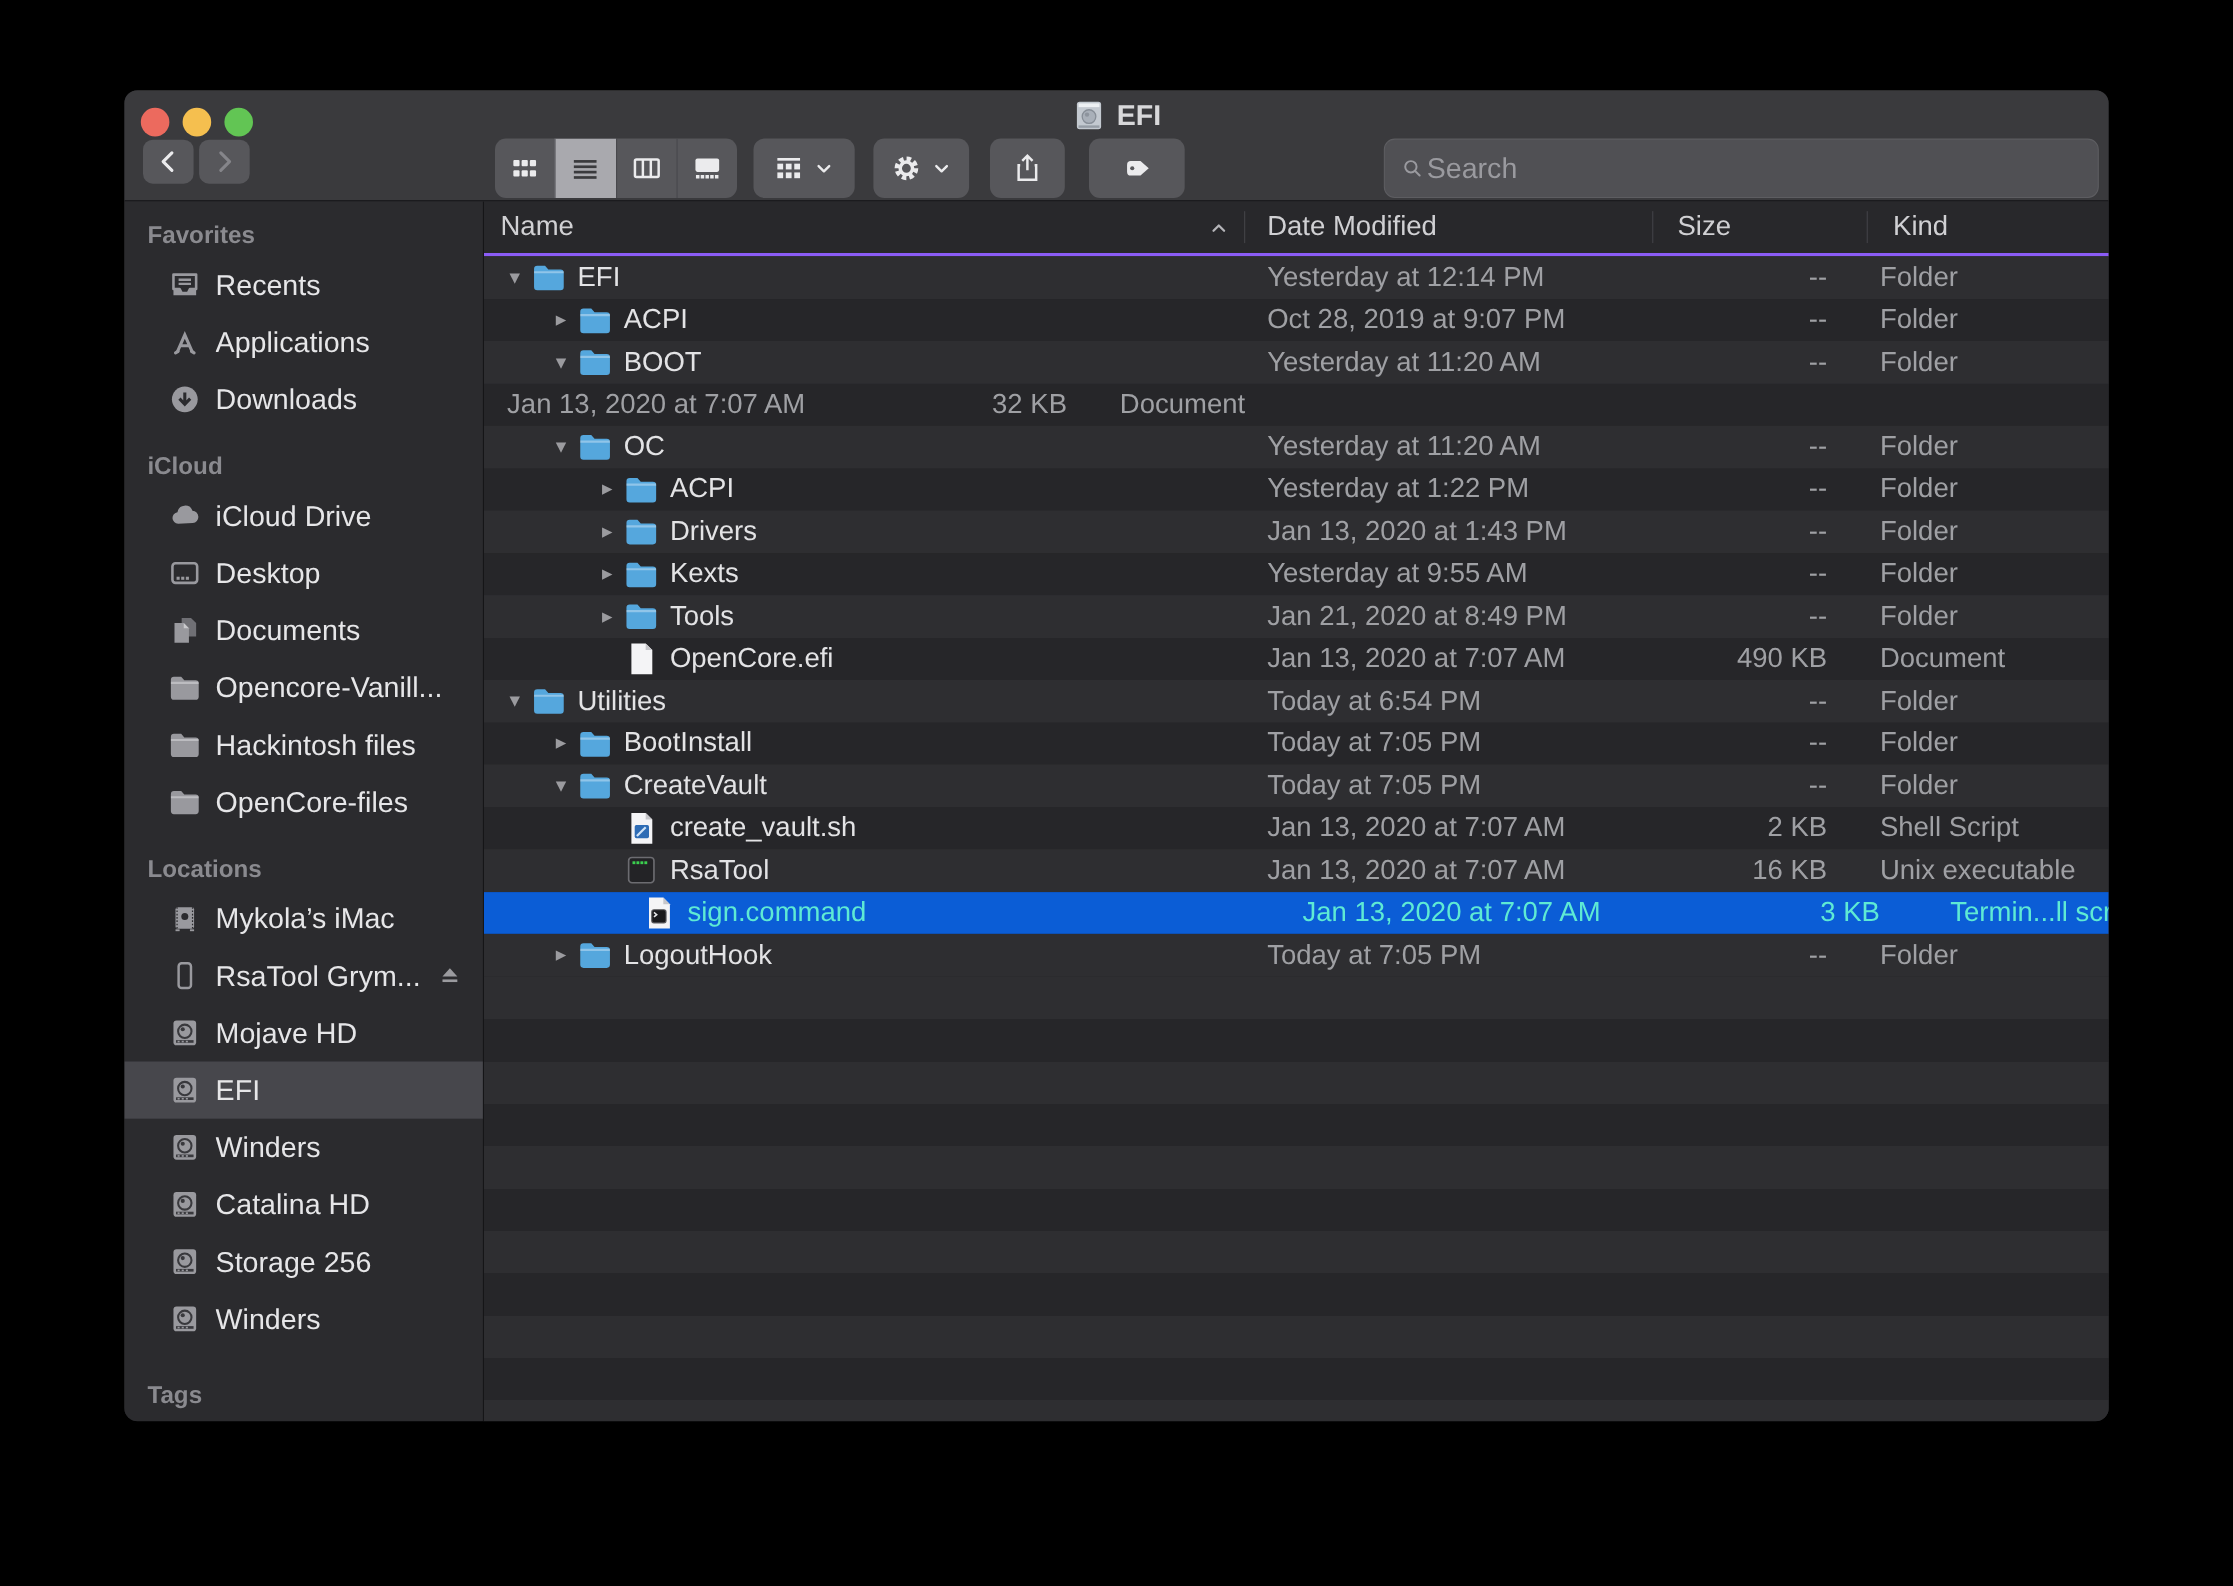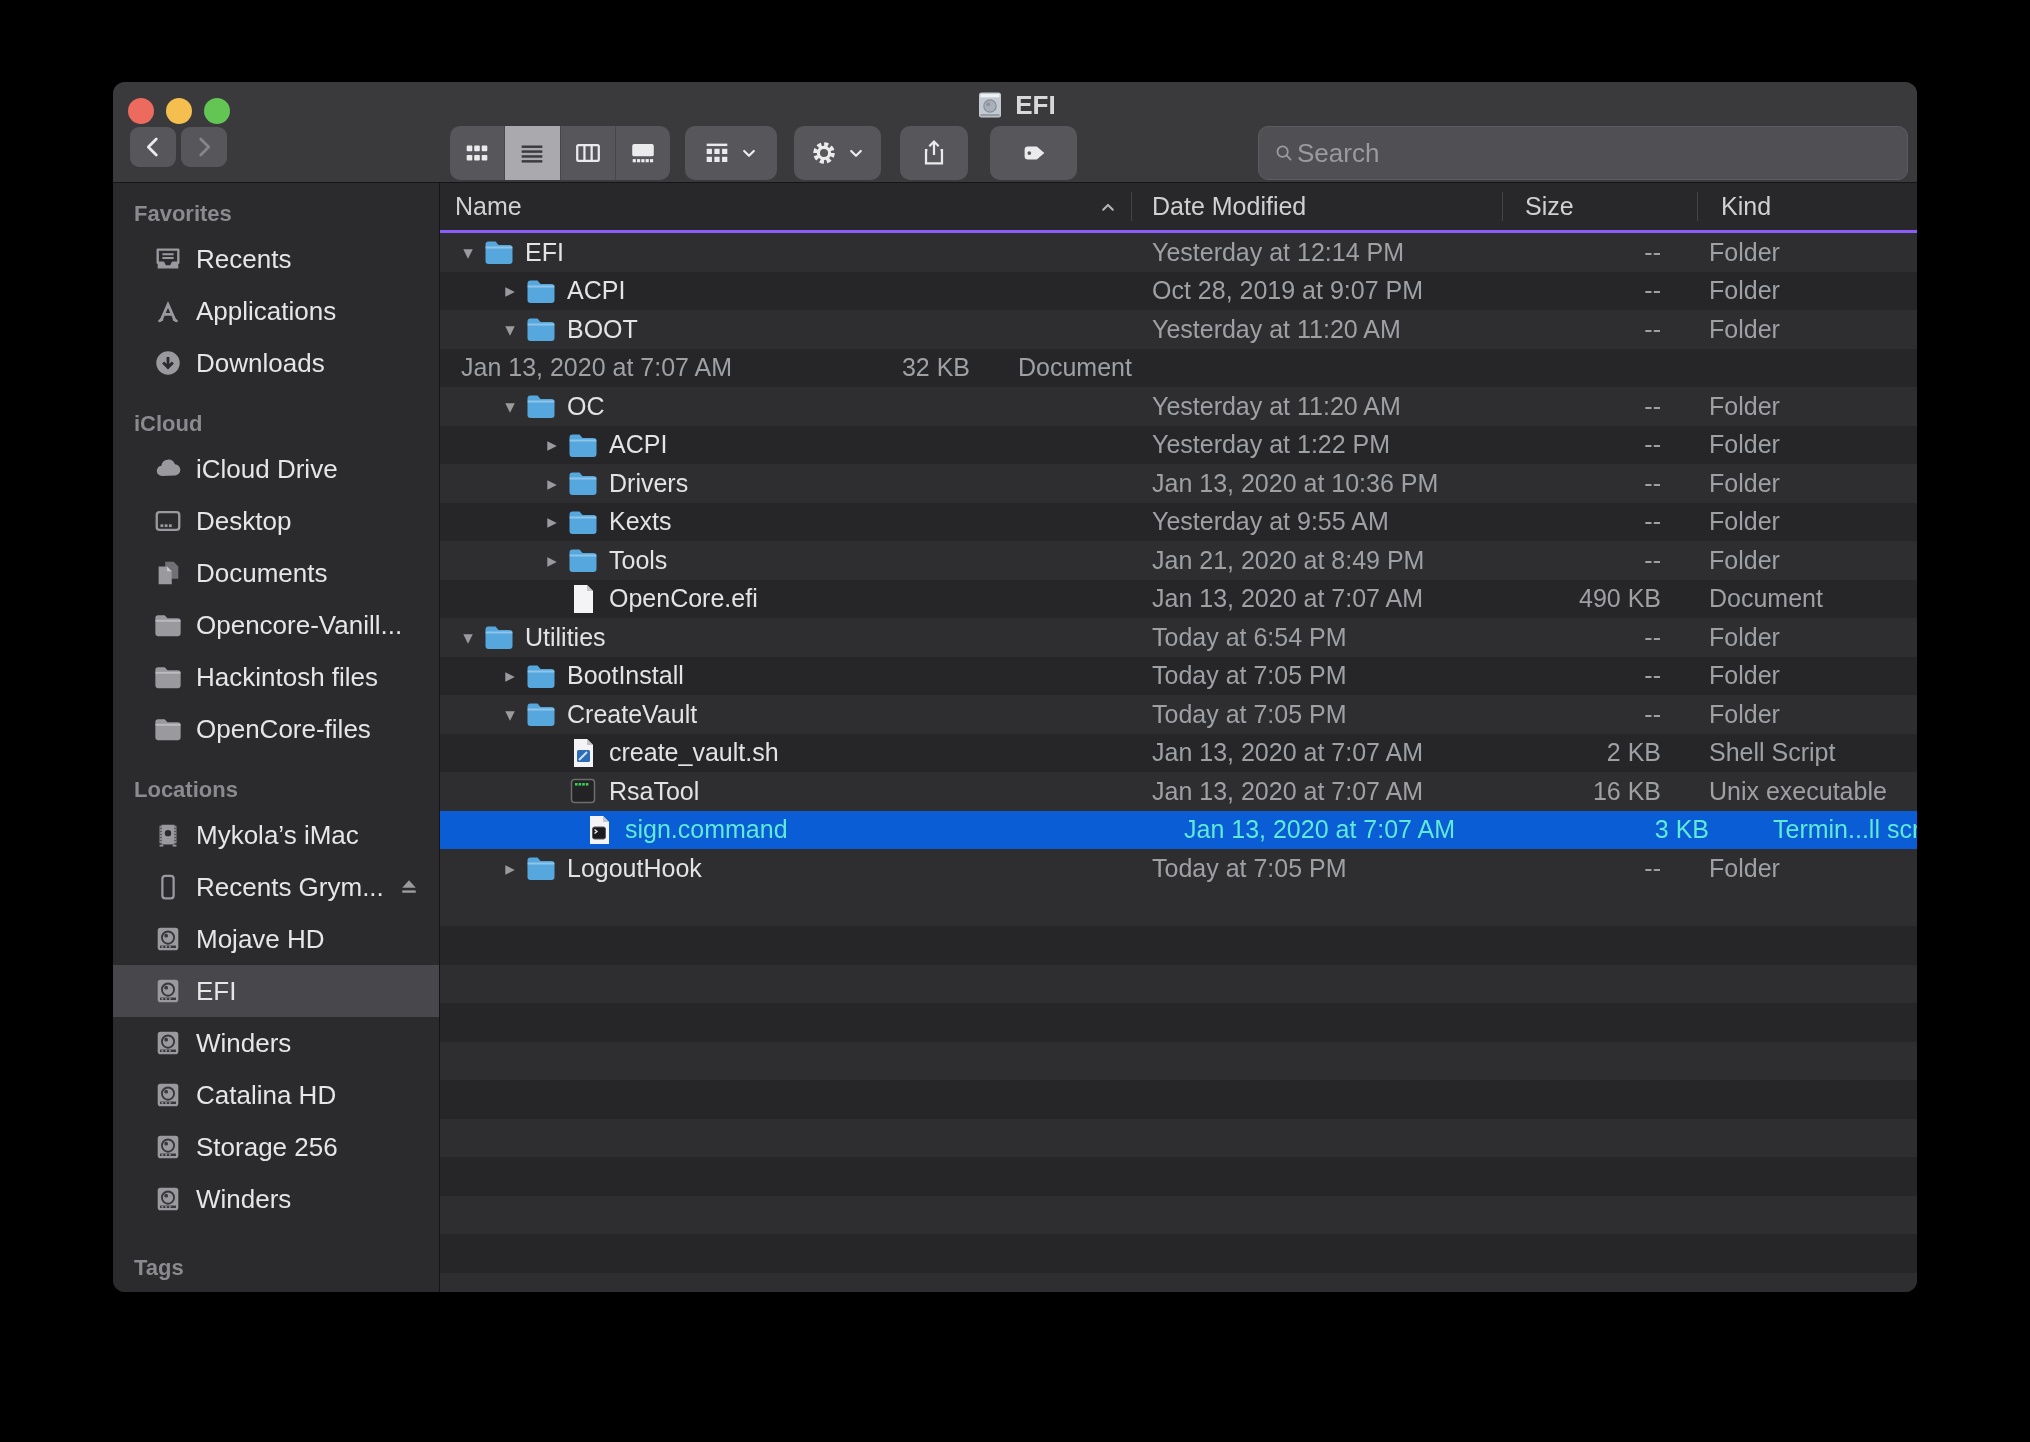--- a/index.html
+++ b/index.html
@@ -440,21 +440,21 @@
           <div class="side-item">
             <svg class="sicn">
               <use href="#sym-computer"></use>
             </svg>
             <span class="slabel">Mykola’s iMac</span>
           </div>
           <div class="side-item">
             <svg class="sicn">
               <use href="#sym-iphone"></use>
             </svg>
-            <span class="slabel">Recents Grym...</span>
+            <span class="slabel">RsaTool Grym...</span>
             <svg class="eject">
               <use href="#sym-eject"></use>
             </svg>
           </div>
           <div class="side-item">
             <svg class="sicn">
               <use href="#sym-drive"></use>
             </svg>
             <span class="slabel">Mojave HD</span>
           </div>
@@ -579,21 +579,21 @@
             <div class="cell kind">Folder</div>
           </div>
           <div class="row">
             <div class="cell name" style="padding-left:97px">
               <span class="disclosure">▸</span>
               <svg class="ficn" style="color:#55a7dd">
                 <use href="#sym-folder"></use>
               </svg>
               <span>Drivers</span>
             </div>
-            <div class="cell date">Jan 13, 2020 at 10:36 PM</div>
+            <div class="cell date">Jan 13, 2020 at 1:43 PM</div>
             <div class="cell size">--</div>
             <div class="cell kind">Folder</div>
           </div>
           <div class="row">
             <div class="cell name" style="padding-left:97px">
               <span class="disclosure">▸</span>
               <svg class="ficn" style="color:#55a7dd">
                 <use href="#sym-folder"></use>
               </svg>
               <span>Kexts</span>

